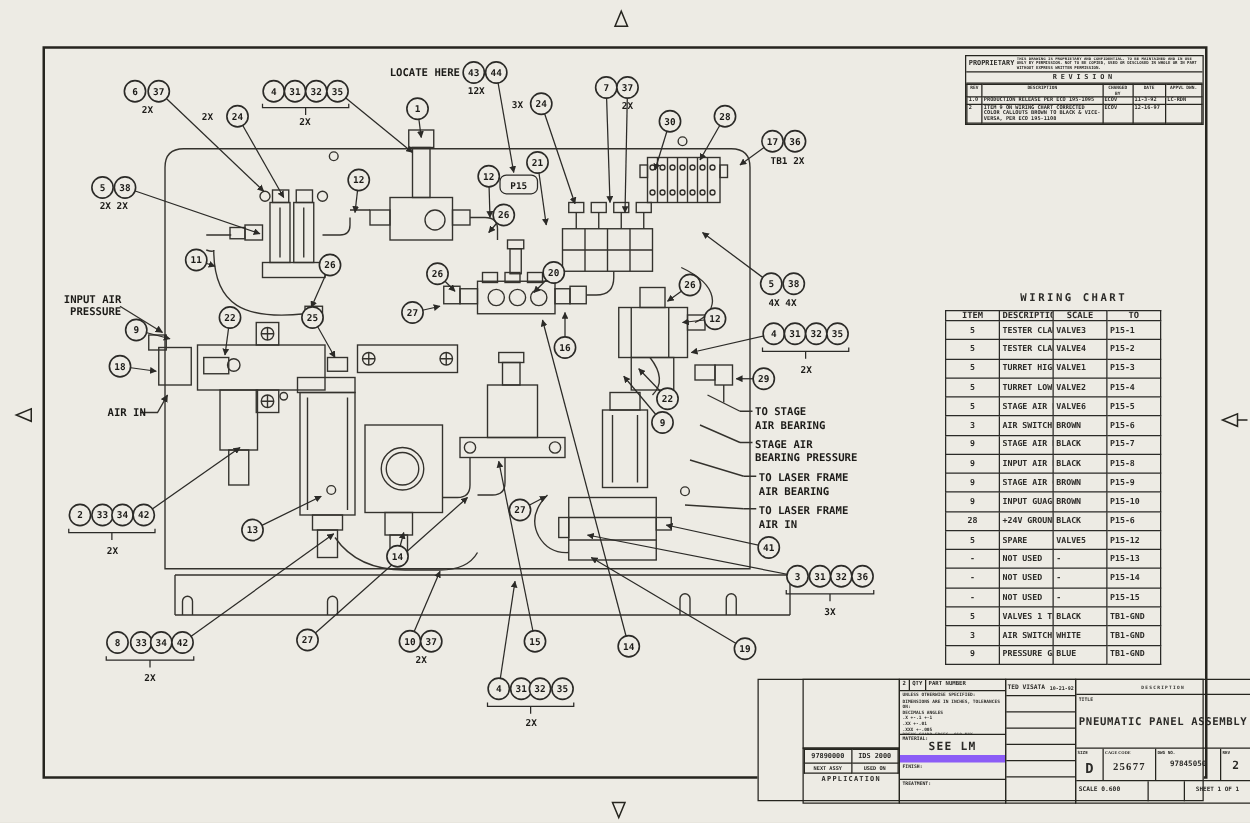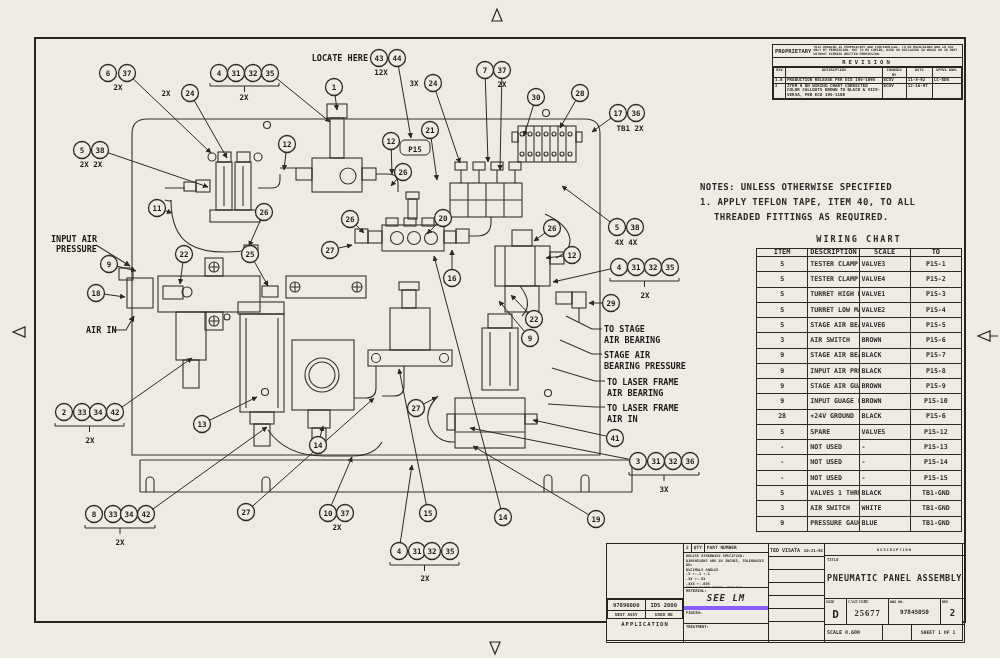--- a/index.html
+++ b/index.html
@@ -15,58 +15,58 @@
   .baltxt{font-size:7.5px;font-weight:bold;fill:#1c1b18;}
   .qty{font-size:7.5px;font-weight:bold;fill:#1c1b18;}
   .lbl{font-size:8.5px;font-weight:bold;fill:#1c1b18;}
   .mark{fill:#edebe4;stroke:#26251f;stroke-width:1.2;}
 
   .notes{position:absolute;left:700px;top:180px;font-size:9px;font-weight:bold;line-height:15px;letter-spacing:.4px;}
   .notes .ind{padding-left:14px;}
 
   .wc{position:absolute;left:756px;top:234px;width:206px;}
   .wc-title{text-align:center;font-size:8.5px;font-weight:bold;letter-spacing:2px;margin-bottom:4px;}
-  .wc table{border-collapse:collapse;width:206px;height:284px;table-layout:fixed;}
+  .wc table{border-collapse:collapse;width:173px;height:284px;table-layout:fixed;}
   .wc th,.wc td{border:1px solid #2b2a27;font-size:6.6px;font-weight:bold;padding:0 2px;
                 white-space:nowrap;overflow:hidden;line-height:1;}
   .wc th{text-align:center;font-size:7px;}
   .wc td:nth-child(1){width:20px;text-align:center;}
   .wc td:nth-child(2){width:110px;text-align:left;}
   .wc td:nth-child(3){width:38px;text-align:left;}
-  .wc td:nth-child(4){width:38px;text-align:center;}
+  .wc td:nth-child(4){width:38px;text-align:left;}
 
   .rev{position:absolute;left:772px;top:44px;width:191px;border:1px solid #26251f;font-weight:bold;background:#edebe4;}
   .rev-prop{display:flex;border-bottom:1px solid #26251f;height:13px;align-items:center;}
   .rev-prop b{font-size:5.5px;padding:0 2px;white-space:nowrap;}
   .rev-prop span{font-size:3.2px;line-height:3.6px;overflow:hidden;height:11px;}
   .rev-title{text-align:center;font-size:5.5px;letter-spacing:3px;border-bottom:1px solid #26251f;height:9px;line-height:9px;}
   .rev table{border-collapse:collapse;width:100%;}
   .rev th,.rev td{border:1px solid #26251f;font-size:3.6px;font-weight:bold;padding:0 1px;vertical-align:top;line-height:4.6px;}
   .rev th{height:7px;text-align:center;}
   .rev td:nth-child(1){width:12px;}
   .rev td:nth-child(2){width:96px;}
   .rev td:nth-child(3){width:24px;}
   .rev td:nth-child(4){width:26px;}
   .rev td:nth-child(5){width:29px;}
   .rev td{font-size:4.2px;}
 
   .tb{position:absolute;left:606px;top:543px;width:357px;height:98px;border:1px solid #26251f;background:#edebe4;font-weight:bold;}
-  .tb .abs{position:absolute;border:1px solid #26251f;}
+  .tb .abs{position:absolute;border:1px solid #26251f;margin-left:36px;}
   .tb-app{left:-1px;top:54px;width:78px;height:45px;}
   .tb-app table{border-collapse:collapse;width:100%;}
   .tb-app td{border:1px solid #26251f;font-size:5.5px;font-weight:bold;text-align:center;height:11px;white-space:nowrap;}
   .tb-app .hdr td{font-size:4.2px;height:8px;}
   .tb-app-cap{font-size:5.5px;text-align:center;letter-spacing:1px;line-height:10px;}
   .tb-blank{left:-1px;top:-1px;width:78px;height:56px;}
   .tb-spec{left:76px;top:-1px;width:86px;height:100px;}
   .tb-parts{display:flex;border-bottom:1px solid #26251f;height:9px;font-size:4.5px;line-height:8px;}
   .tb-parts div{padding:0 2px;border-right:1px solid #26251f;white-space:nowrap;}
   .tb-parts div:last-child{border-right:none;}
   #tol-lines{font-size:3.6px;line-height:4.6px;padding:1px 2px;height:35px;overflow:hidden;border-bottom:1px solid #26251f;}
-  .tb-mat{border-bottom:4px solid #8b5cf6;height:22px;font-style:italic;}
+  .tb-mat{border-bottom:6px solid #8b5cf6;height:22px;}
   .tb-mat .cap, .tb-fin .cap{font-size:3.8px;padding-left:2px;}
   .tb-mat .val{font-size:9px;text-align:center;letter-spacing:1px;}
   .tb-fin{border-bottom:1px solid #26251f;height:14px;}
   .tb-trt{height:16px;}
   .tb-sign{left:161px;top:-1px;width:57px;height:100px;}
   .tb-sign .row{border-bottom:1px solid #26251f;height:13px;display:flex;justify-content:space-between;align-items:center;padding:0 1px;}
   .tb-sign .row:last-child{border-bottom:none;}
   .tb-sign .nm{font-size:5px;white-space:nowrap;}
   .tb-sign .dt{font-size:4px;white-space:nowrap;}
   .tb-right{left:217px;top:-1px;width:141px;height:100px;}
@@ -477,25 +477,20 @@
         <text x="604" y="369" class="lbl" text-anchor="start">BEARING PRESSURE</text>
         <text x="607" y="385" class="lbl" text-anchor="start">TO LASER FRAME</text>
         <text x="607" y="396" class="lbl" text-anchor="start">AIR BEARING</text>
         <text x="607" y="411" class="lbl" text-anchor="start">TO LASER FRAME</text>
         <text x="607" y="422" class="lbl" text-anchor="start">AIR IN</text>
         <rect x="400" y="140" width="30" height="15" rx="5" class="ln" fill="#edebe4"></rect>
         <text x="415" y="151.5" class="qty" text-anchor="middle">P15</text>
       </g>
   </svg>
 
-  <div class="notes">
-    <div>NOTES: UNLESS OTHERWISE SPECIFIED</div>
-    <div>1. APPLY TEFLON TAPE, ITEM 40, TO ALL</div>
-    <div class="ind">THREADED FITTINGS AS REQUIRED.</div>
-  </div>
 
   <div class="wc">
     <div class="wc-title">WIRING CHART</div>
     <table>
       <thead>
           <tr id="wc-head">
             <th>ITEM</th>
             <th>DESCRIPTION</th>
             <th>SCALE</th>
             <th>TO</th>

